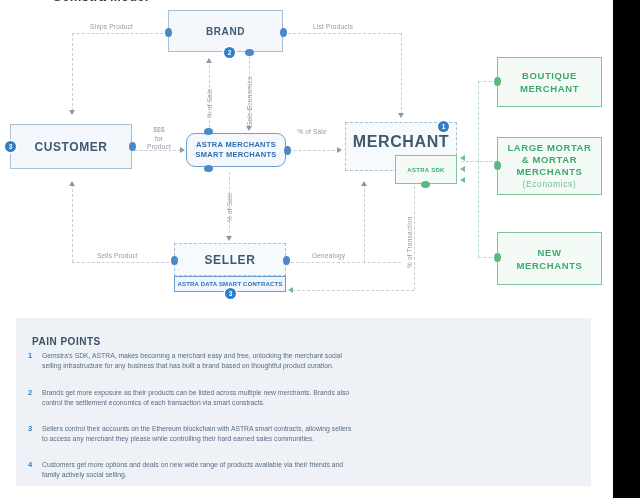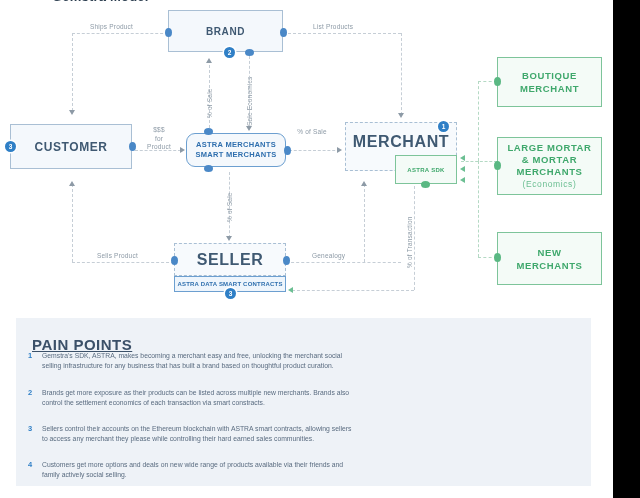--- a/index.html
+++ b/index.html
@@ -16,21 +16,21 @@
   
   .node{position:absolute;box-sizing:border-box;display:flex;align-items:center;justify-content:center;
         text-align:center;font-weight:bold;letter-spacing:.6px;}
   .blue-node{border:1px solid #a9bfd4;background:#f4f8fc;color:#3f5972;}
   .blue-dash{border:1px dashed #a9bfd4;background:#f7fafd;color:#3f5972;}
   .green-node{border:1px solid #7dc49a;background:#f4fbf7;color:#3fa86c;}
 
   #brand{left:168px;top:10px;width:115px;height:42px;font-size:10px;}
   #customer{left:10px;top:124px;width:122px;height:45px;font-size:12px;}
   #merchant{left:345px;top:122px;width:112px;height:49px;font-size:16px;}
-  #seller{left:174px;top:243px;width:112px;height:33px;font-size:16px;align-items:center;}
+  #seller{left:174px;top:243px;width:112px;height:33px;font-size:12px;align-items:center;}
 
   #astra-settlement{left:186px;top:133px;width:100px;height:34px;border:1px solid #6c9fd0;
         background:#f4f8fc;border-radius:9px;color:#2f6fae;font-size:7.5px;line-height:10px;
         display:flex;align-items:center;justify-content:center;text-align:center;font-weight:bold;
         position:absolute;box-sizing:border-box;letter-spacing:.3px;}
   #astra-data{position:absolute;left:174px;top:276px;width:112px;height:16px;box-sizing:border-box;
         border:1px solid #6c9fd0;background:#eef5fc;color:#2f6fae;font-size:6px;font-weight:bold;
         display:flex;align-items:center;justify-content:center;letter-spacing:.2px;}
   #astra-sdk{position:absolute;left:395px;top:155px;width:62px;height:29px;box-sizing:border-box;
         border:1px solid #7dc49a;background:#f4fbf7;color:#3fa86c;font-size:6px;font-weight:bold;
@@ -66,21 +66,21 @@
   .dot-v{width:9px;height:7px;border-radius:50%;}
   .dot.g{background:#5ab883;}
 
   
   .badge{position:absolute;width:11px;height:11px;border-radius:50%;background:#2f7fc6;color:#fff;
          font-size:6.5px;font-weight:bold;display:flex;align-items:center;justify-content:center;
          box-shadow:0 0 0 1.5px #fff;}
 
   
   #painpoints{position:absolute;left:16px;top:318px;width:575px;height:168px;background:#eef2f7;}
-  #pp-title{position:absolute;left:32px;top:336px;font-size:15px;font-weight:bold;color:#3b5068;letter-spacing:.5px;text-decoration:underline;}
+  #pp-title{position:absolute;left:32px;top:336px;font-size:10px;font-weight:bold;color:#3b5068;letter-spacing:.5px;}
   .pp-row{position:absolute;left:28px;width:330px;display:flex;}
   .pp-num{width:14px;flex:0 0 14px;font-size:7.5px;font-weight:bold;color:#2f7fc6;}
   .pp-txt{font-size:6.8px;line-height:10px;color:#5a6c80;}
 </style>
 </head>
 <body>
 
 <div id="page">
 
   <div class="title">Gemstra Model</div>

